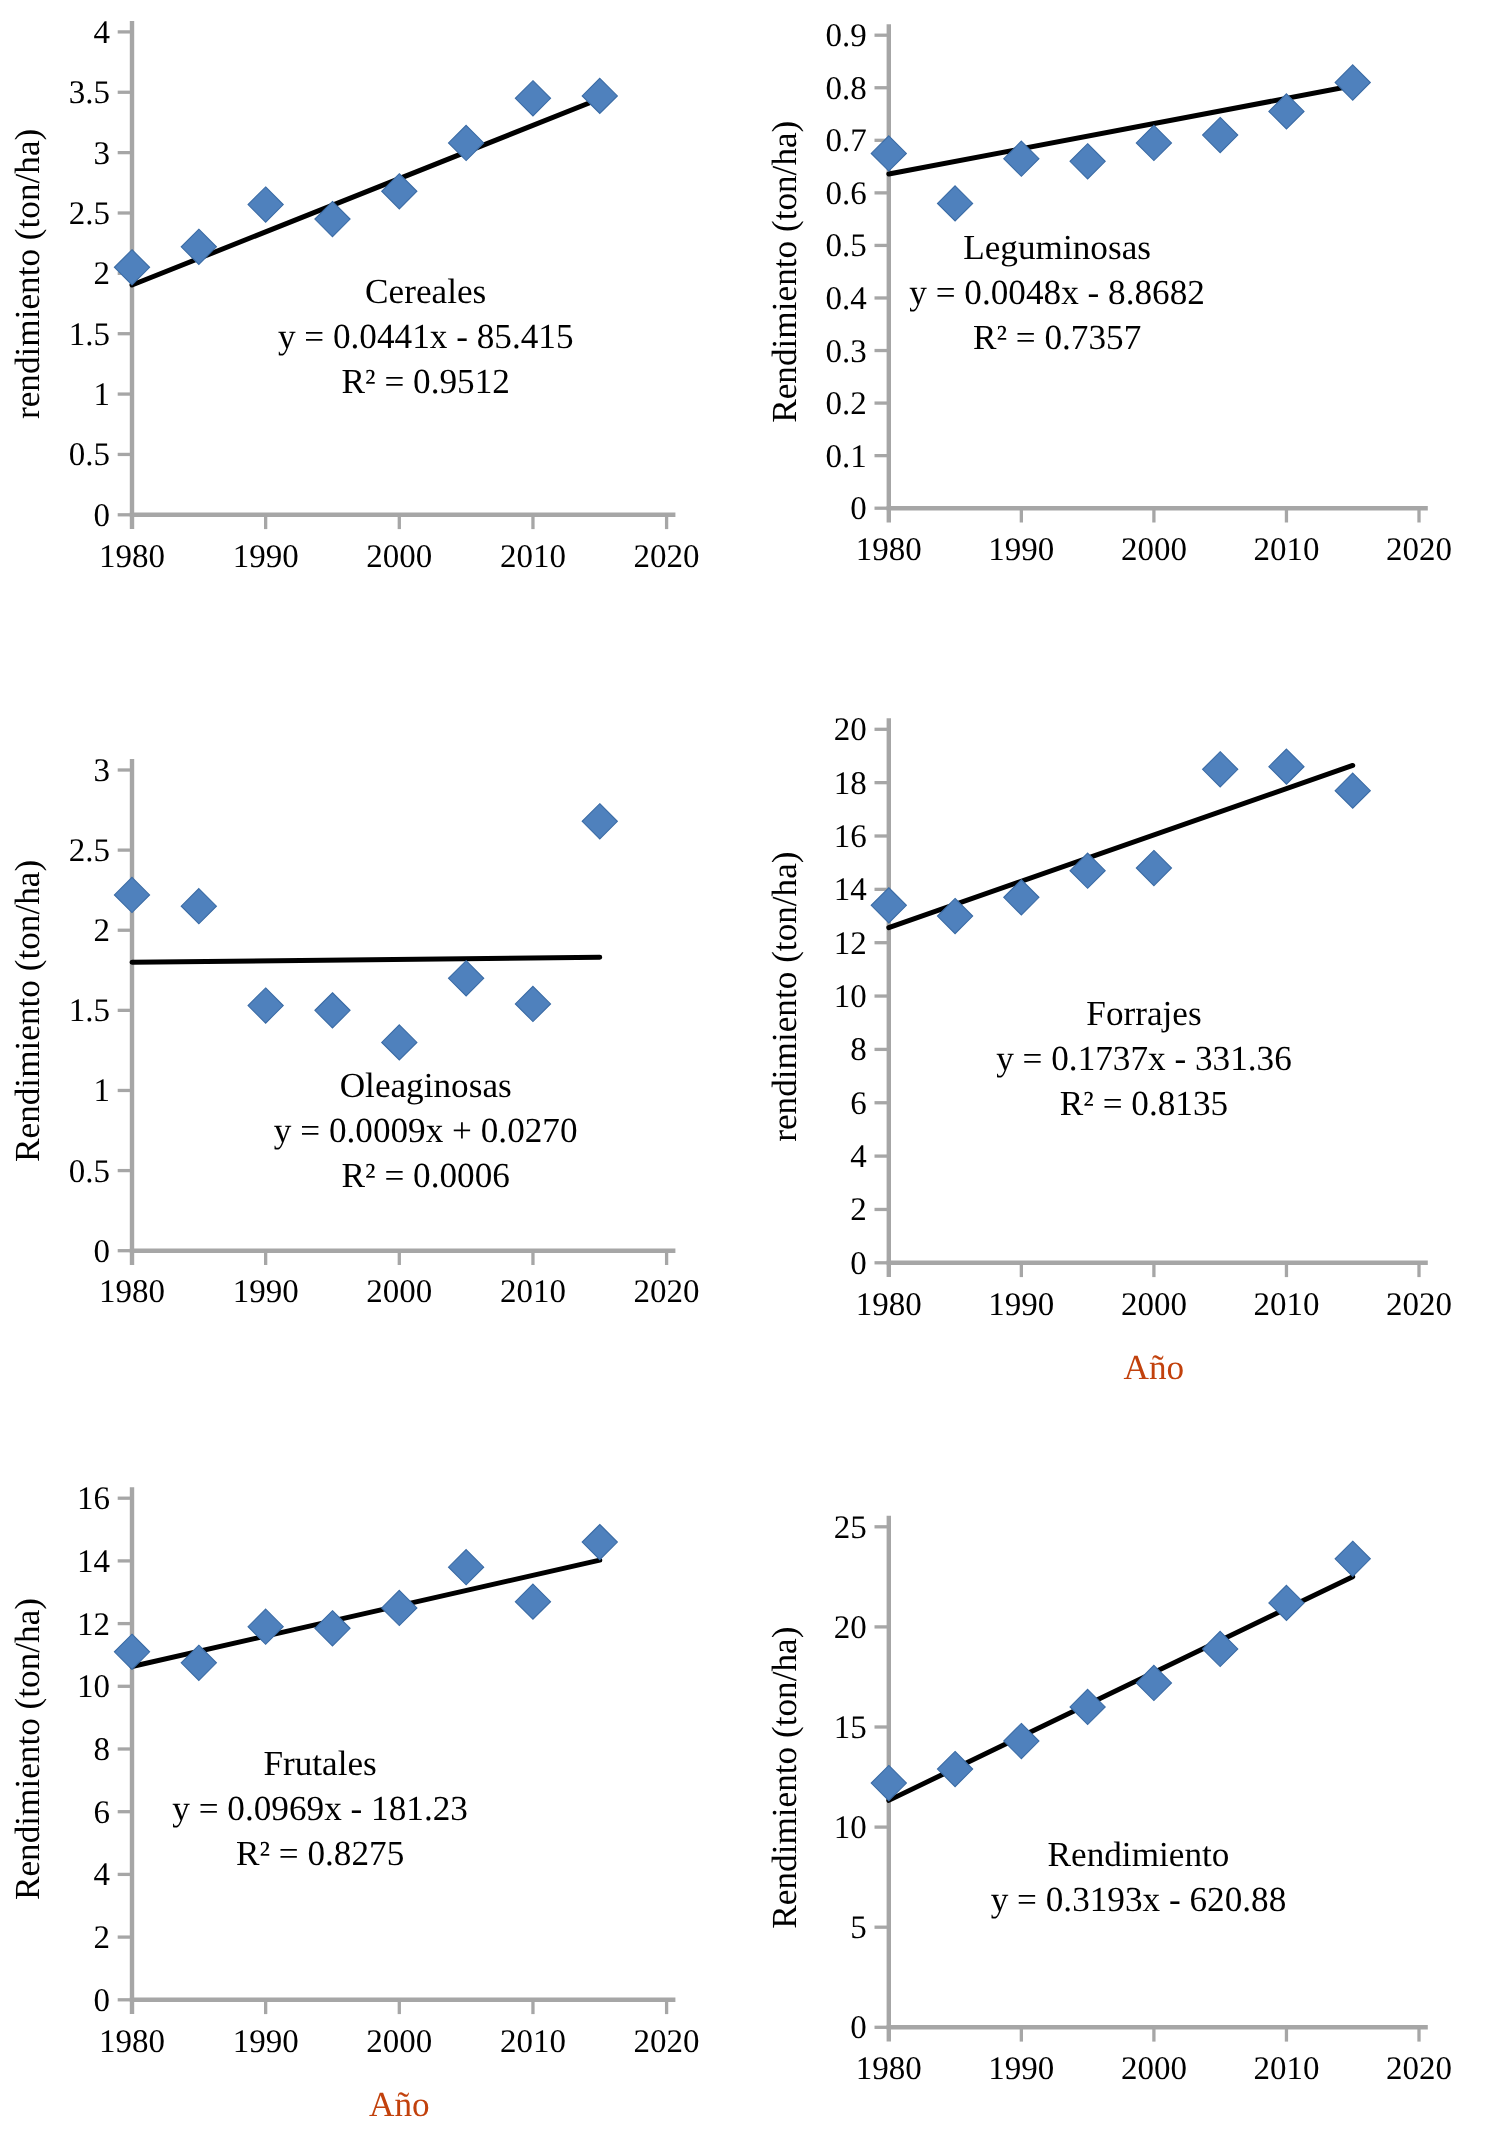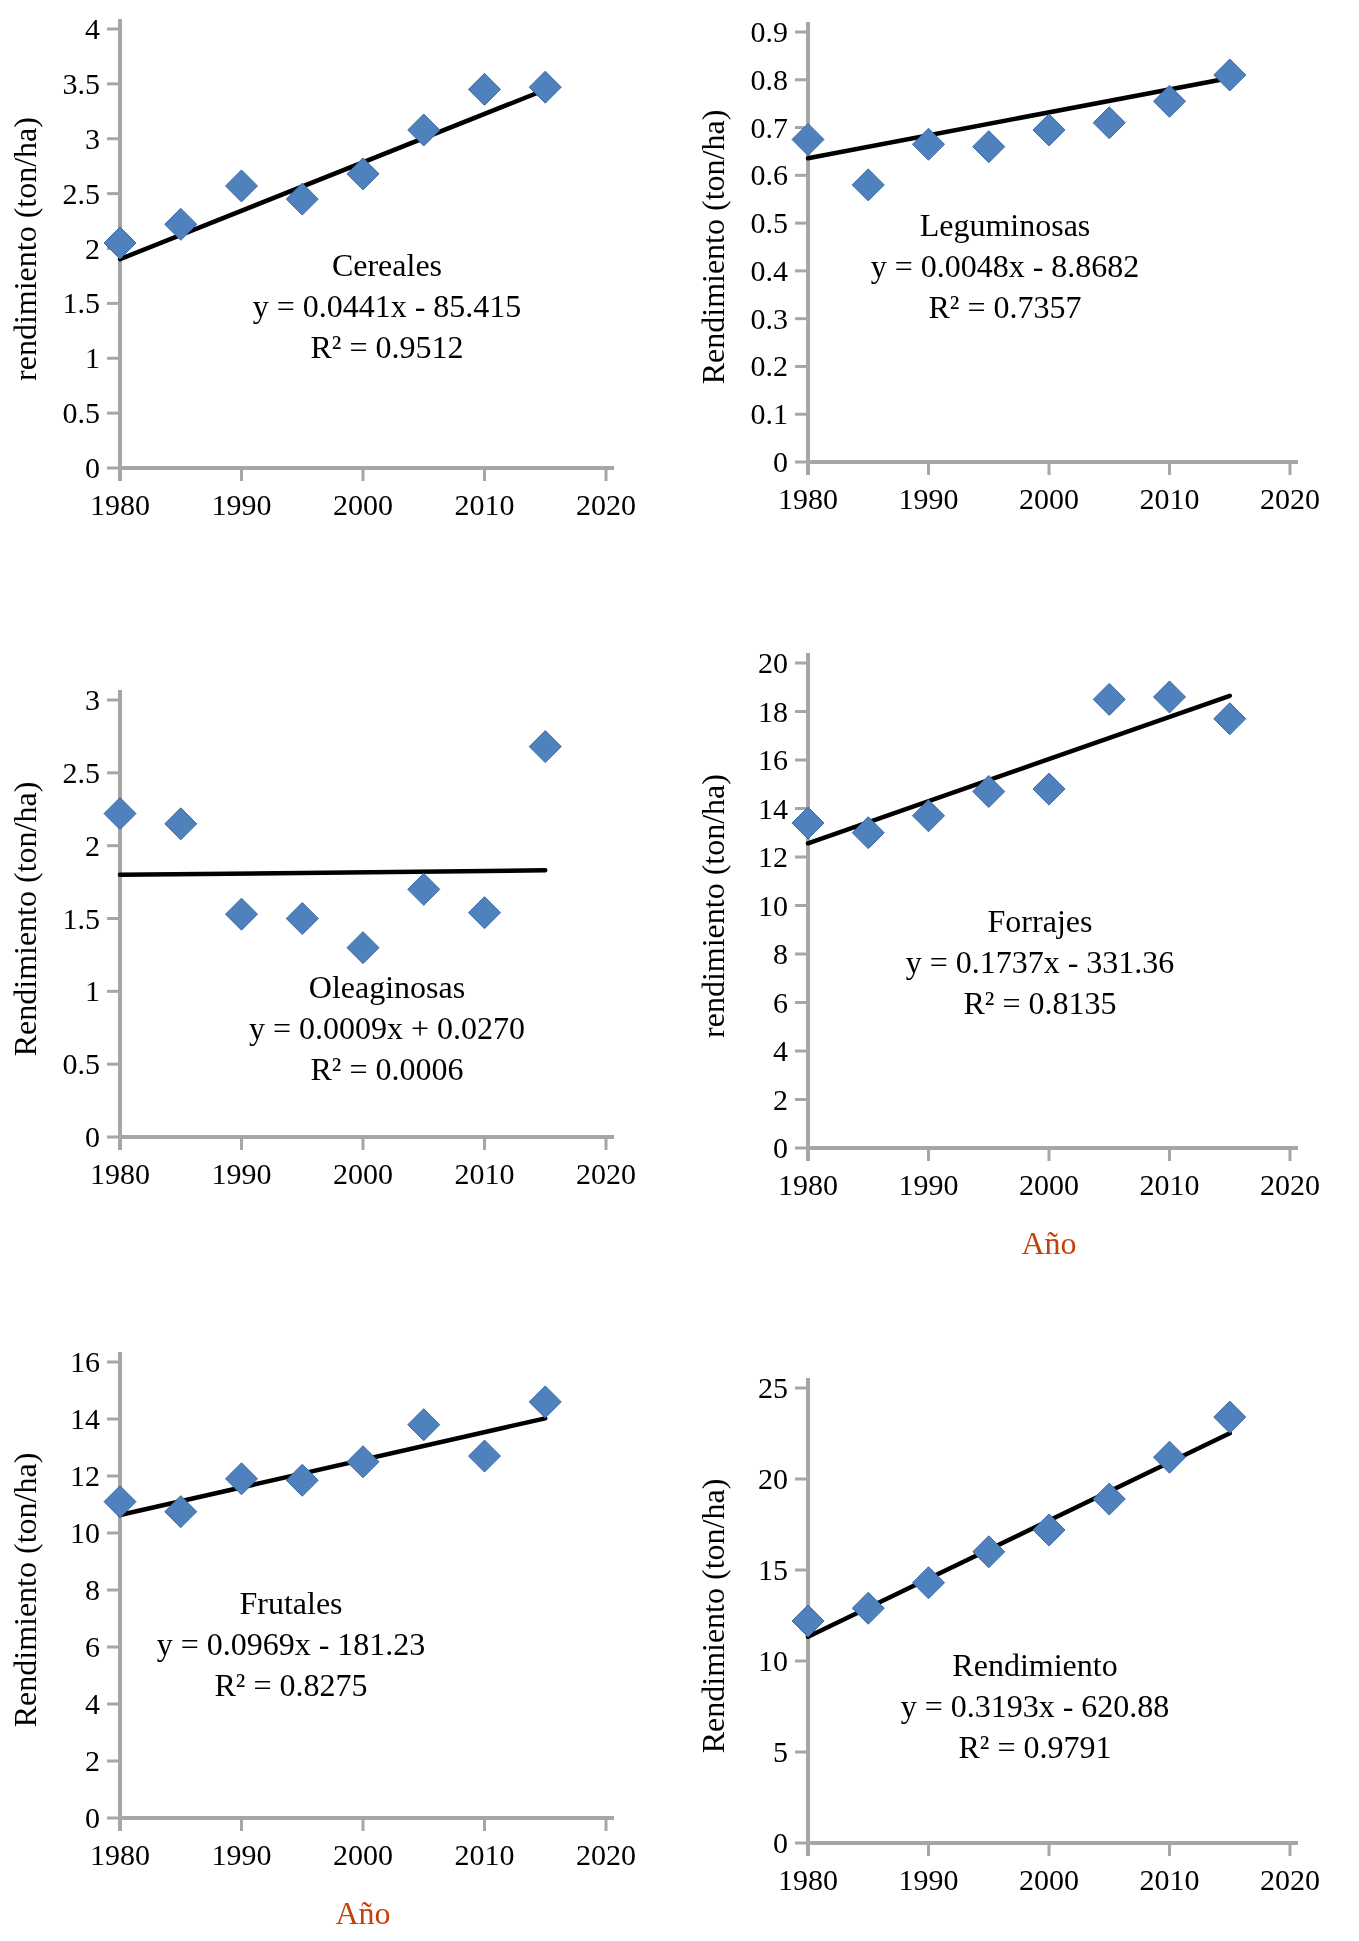--- a/index.html
+++ b/index.html
@@ -265,21 +265,21 @@
   <div class="ylab" style="left: 713px; top: 1615.5px;">Rendimiento (ton/ha)</div>
 
   <div class="xlab" style="left: 1049px; top: 1243px;">Año</div>
   <div class="xlab" style="left: 363px; top: 1913px;">Año</div>
 
   <div class="ann" style="left: 387px; top: 306px;">
     <div>Cereales</div>
     <div>y = 0.0441x - 85.415</div>
     <div>R² = 0.9512</div>
   </div>
-  <div class="ann" style="left: 1005px; top: 266px;">
+  <div class="ann" style="left: 961px; top: 266px;">
     <div>Leguminosas</div>
     <div>y = 0.0048x - 8.8682</div>
     <div>R² = 0.7357</div>
   </div>
   <div class="ann" style="left: 387px; top: 1028px;">
     <div>Oleaginosas</div>
     <div>y = 0.0009x + 0.0270</div>
     <div>R² = 0.0006</div>
   </div>
   <div class="ann" style="left: 1040px; top: 962px;">
@@ -288,16 +288,15 @@
     <div>R² = 0.8135</div>
   </div>
   <div class="ann" style="left: 291px; top: 1644px;">
     <div>Frutales</div>
     <div>y = 0.0969x - 181.23</div>
     <div>R² = 0.8275</div>
   </div>
   <div class="ann" style="left: 1035px; top: 1706px;">
     <div>Rendimiento</div>
     <div>y = 0.3193x - 620.88</div>
-    <div>R² = 0.9791</div>
   </div>
 
 </div>
 
 </body></html>

